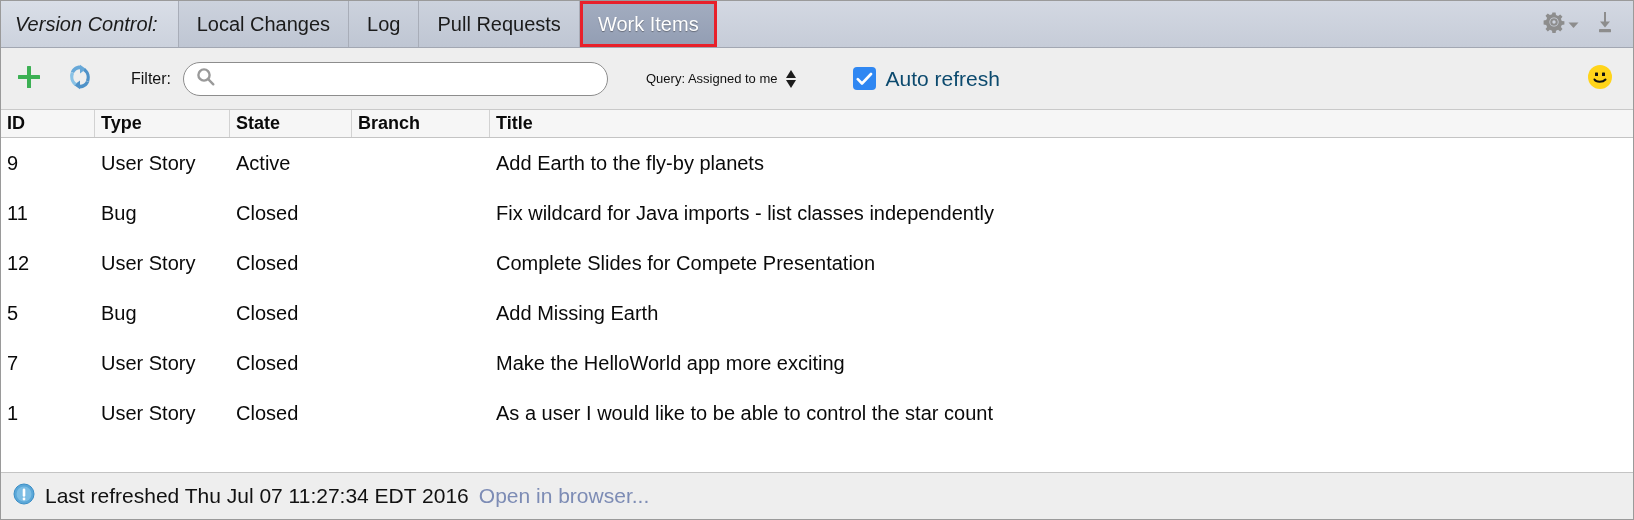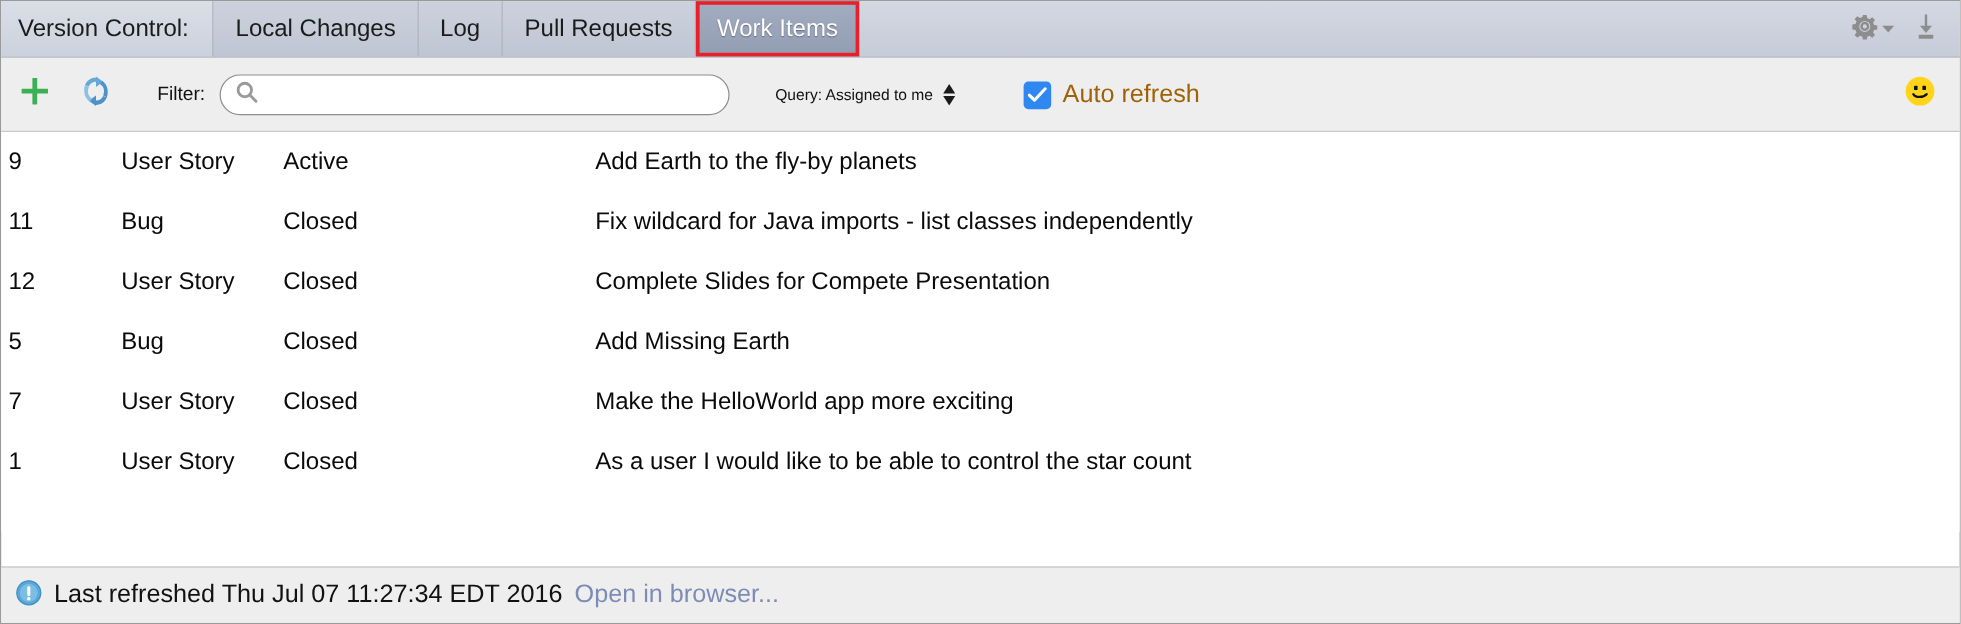--- a/index.html
+++ b/index.html
@@ -44,20 +44,21 @@
     color: #1b1b1b;
     border-right: 1px solid #a8adb8;
     white-space: nowrap;
     position: relative;
   }
   .tab.title-tab {
     background: linear-gradient(#d9dee7, #ccd2dd);
     font-weight: 400;
     padding-left: 14px;
     padding-right: 20px;
+    font-style: italic;
   }
   .tab.plain {
     background: linear-gradient(#ccd2dd, #bfc6d3);
   }
   .tab.selected {
     background: linear-gradient(#a3adc0, #929db3);
     color: #ffffff;
     text-shadow: 0 1px 1px rgba(0,0,0,0.35);
     border-right: none;
     outline: 3px solid #e8202a;
@@ -136,24 +137,24 @@
   .stepper {
     display: inline-flex;
     flex-direction: column;
     margin-left: 7px;
     line-height: 0;
   }
   .stepper span { display: block; }
 
   .autorefresh {
     display: flex;
-    align-items: flex-end;
+    align-items: center;
     margin-left: 56px;
     font-size: 21px;
-    color: #a16207;
+    color: #0c4a6e;
     white-space: nowrap;
   }
   .checkbox {
     width: 23px;
     height: 23px;
     background: #2f87f2;
     border-radius: 4px;
     margin-right: 10px;
     display: flex;
     align-items: center;
@@ -359,20 +360,27 @@
         <svg width="26" height="26" viewBox="0 0 26 26">
           <circle cx="13" cy="13" r="12" fill="#ffd41a"></circle>
           <rect x="8" y="8.5" width="3" height="3.6" rx="0.6" fill="#111111"></rect>
           <rect x="15" y="8.5" width="3" height="3.6" rx="0.6" fill="#111111"></rect>
           <path d="M7.5 15.5c1.6 3 8.4 3 11 0" fill="none" stroke="#111111" stroke-width="2" stroke-linecap="round"></path>
         </svg>
       </span>
     </div>
   </div>
 
+  <div class="table-header">
+    <div class="th col-id">ID</div>
+    <div class="th col-type">Type</div>
+    <div class="th col-state">State</div>
+    <div class="th col-branch">Branch</div>
+    <div class="th col-title">Title</div>
+  </div>
 
   <div class="table-body">
 
     <div class="row">
       <div class="td col-id">9</div>
       <div class="td col-type">User Story</div>
       <div class="td col-state">Active</div>
       <div class="td col-branch"></div>
       <div class="td col-title">Add Earth to the fly-by planets</div>
     </div>

